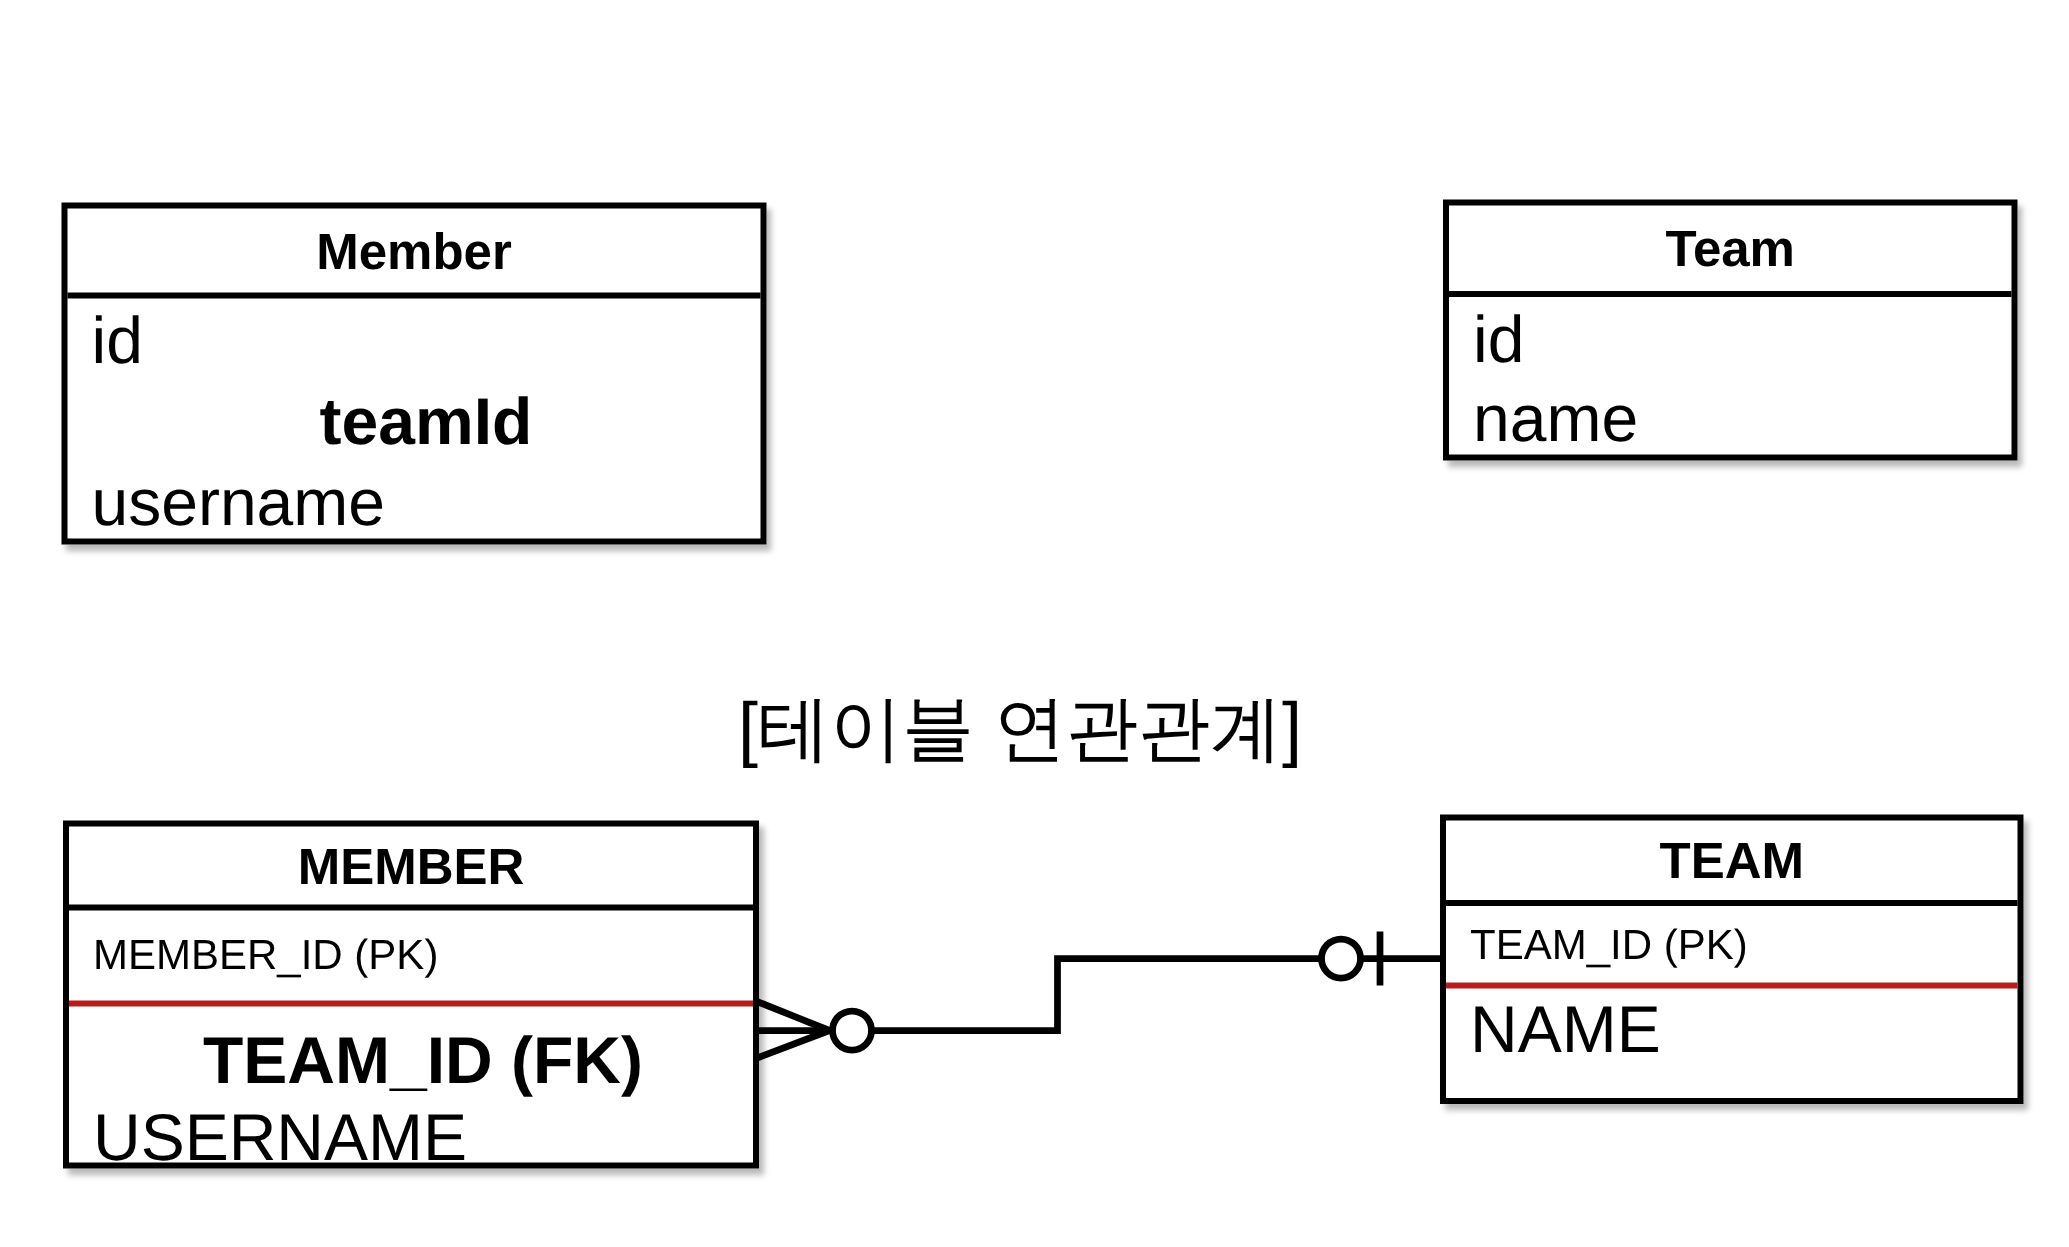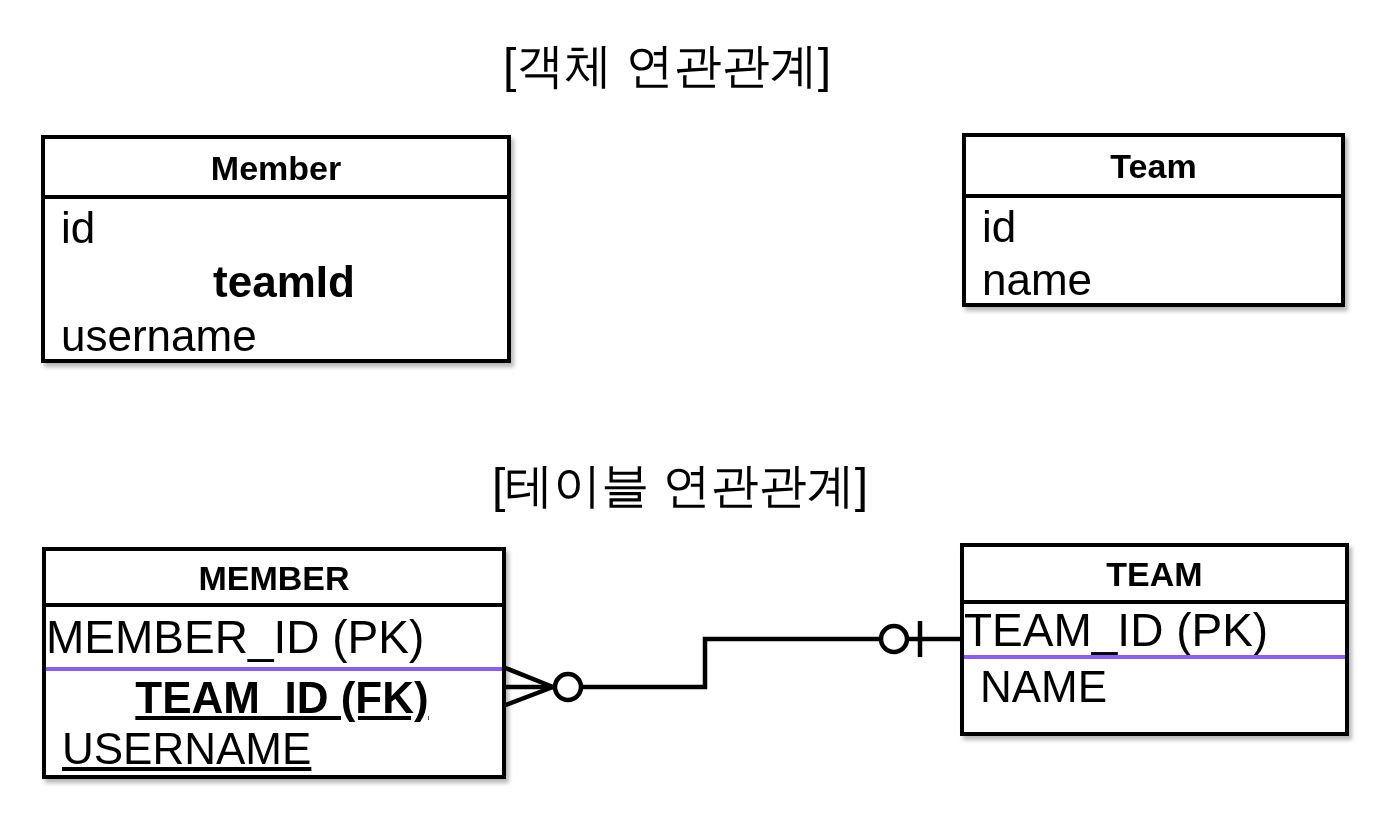--- a/index.html
+++ b/index.html
@@ -48,22 +48,23 @@
     box-sizing: border-box;
     padding-left: 16px;
     font-size: 44px;
     white-space: nowrap;
     overflow: hidden;
   }
   .field { white-space: nowrap; }
   .field.bold { font-weight: bold; text-align: center; }
   .pk-row {
     box-sizing: border-box;
-    border-bottom: 4px solid #8b5cf6;
-    font-size: 46px;
+    border-bottom: 4px solid #b91c1c;
+    padding-left: 16px;
+    font-size: 28px;
     display: flex;
     align-items: center;
     white-space: nowrap;
     overflow: hidden;
   }
 
   
   #obj-member { left: 41px;  top: 135px; width: 470px; height: 228px; }
   #obj-member .entity-header { height: 60px; line-height: 58px; }
   #obj-member .entity-body .field { line-height: 54px; }
@@ -72,21 +73,21 @@
   #obj-team { left: 962px; top: 133px; width: 383px; height: 174px; }
   #obj-team .entity-header { height: 61px; line-height: 59px; }
   #obj-team .entity-body .field { line-height: 53px; }
   #obj-team .entity-body { padding-top: 2px; }
 
   
   #tbl-member { left: 42px; top: 547px; width: 464px; height: 232px; }
   #tbl-member .entity-header { height: 56px; line-height: 54px; }
   #tbl-member .pk-row { height: 64px; }
   #tbl-member .entity-body .field { line-height: 51px; }
-  #tbl-member .entity-body { padding-top: 1px; text-decoration: underline; }
+  #tbl-member .entity-body { padding-top: 11px; }
 
   #tbl-team { left: 960px; top: 543px; width: 389px; height: 193px; }
   #tbl-team .entity-header { height: 57px; line-height: 55px; }
   #tbl-team .pk-row { height: 55px; }
   #tbl-team .entity-body .field { line-height: 56px; }
 
   #relationship-svg {
     position: absolute;
     left: 0; top: 0;
     width: 1379px;
@@ -98,21 +99,20 @@
     stroke-width: 4.5;
     fill: none;
   }
   #relationship-svg circle.stroke { fill: #ffffff; }
 </style>
 </head>
 <body>
 
 <div id="canvas">
 
-  <div class="diagram-title" id="object-title">[객체 연관관계]</div>
 
   <div class="entity" id="obj-member">
     <div class="entity-header">Member</div>
     <div class="entity-body">
       <div class="field">id</div>
       <div class="field bold">teamId</div>
       <div class="field">username</div>
     </div>
   </div>
 

